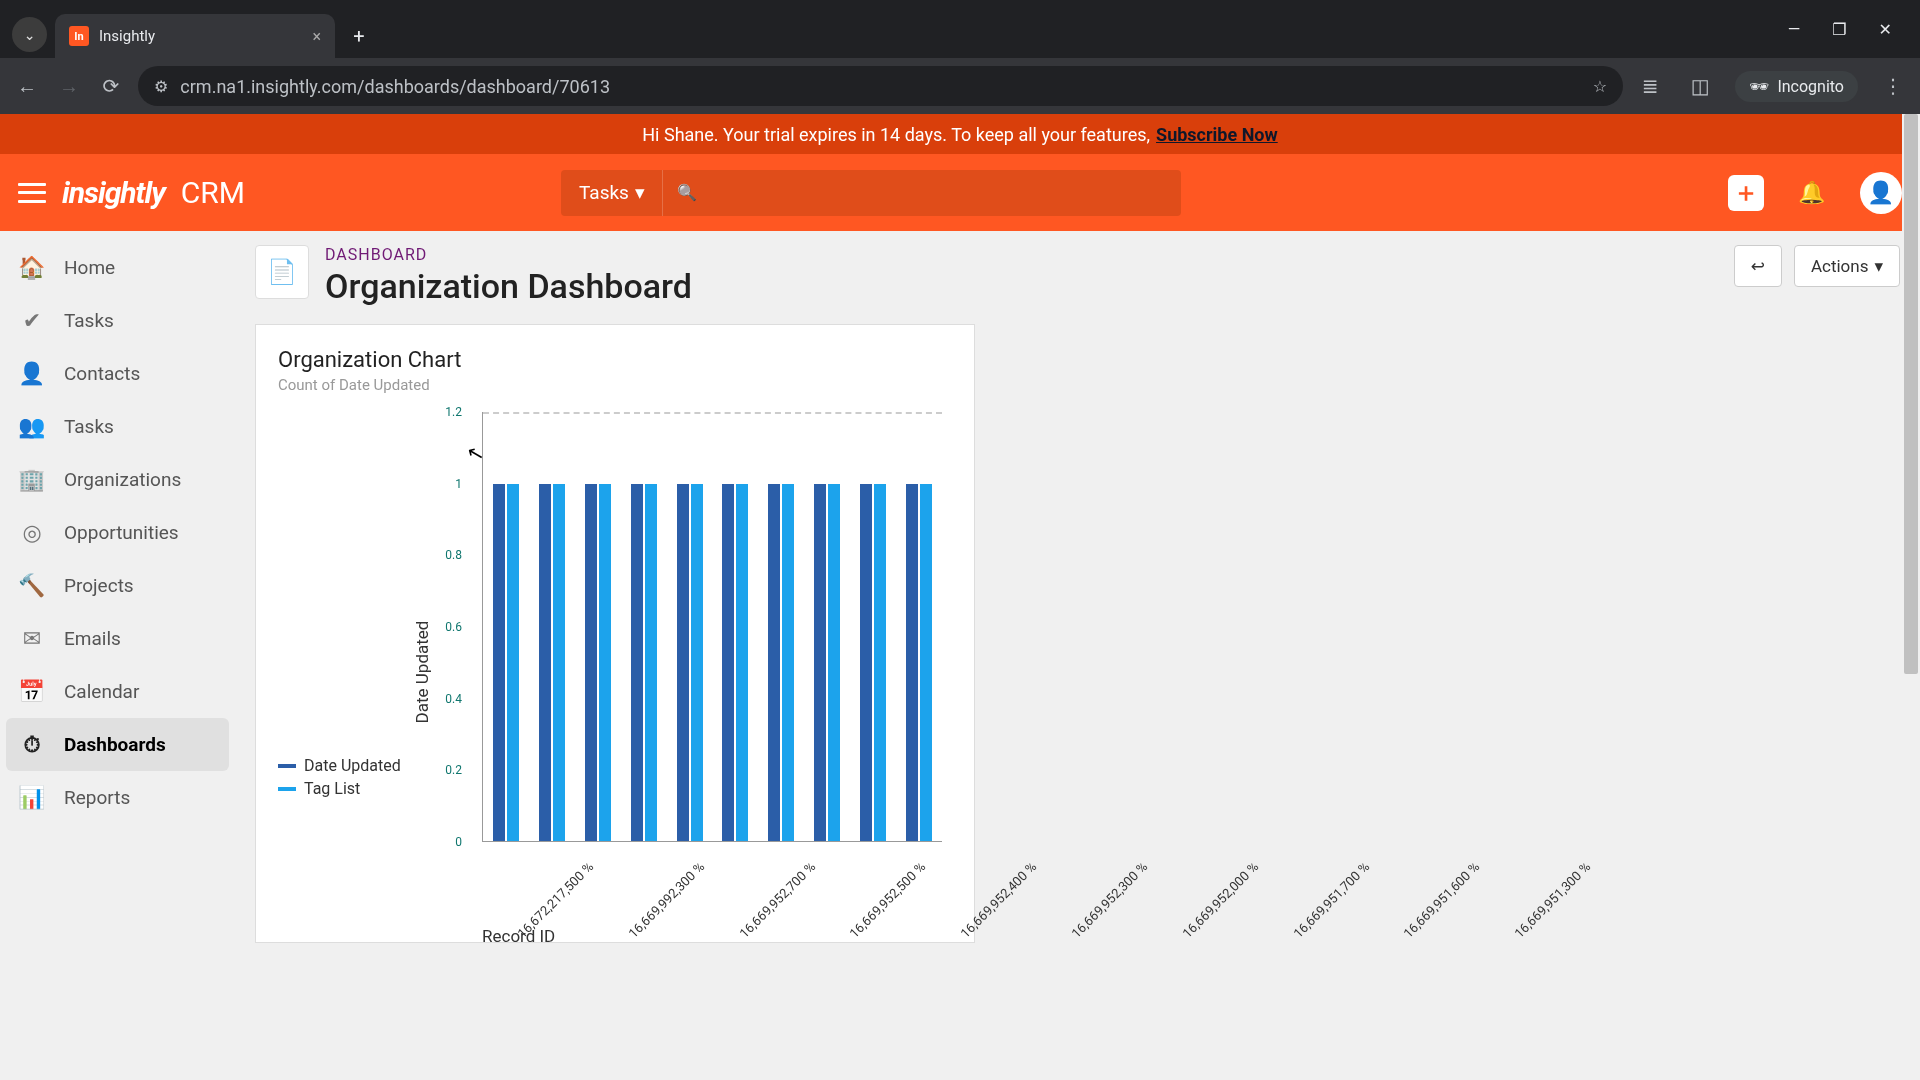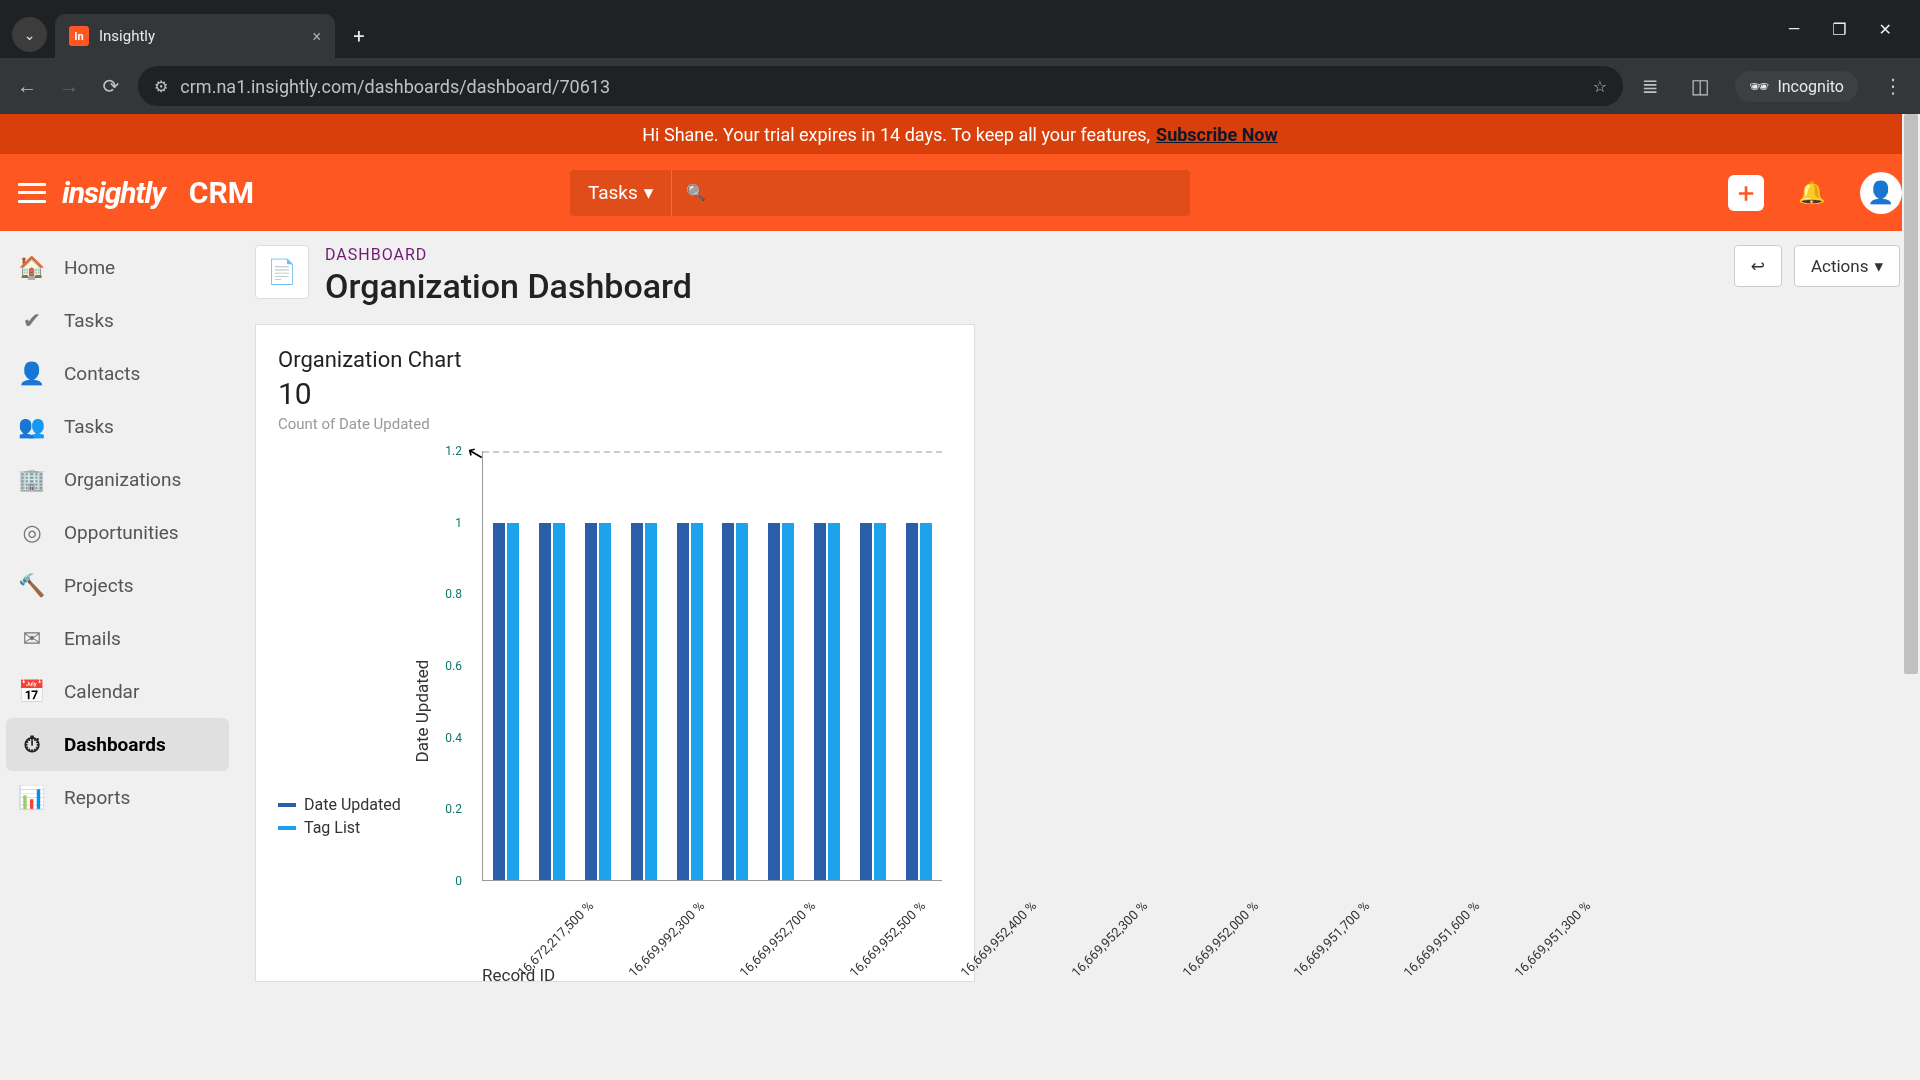--- a/index.html
+++ b/index.html
@@ -29,21 +29,21 @@
 .scroll-track { position:absolute; right:0; top:0; width:18px; height:100%; background:#f0f0f0; }
 .scroll-thumb { position:absolute; right:2px; top:0; width:14px; height:560px; background:#c0c0c0; border-radius:2px;}
 
 .trial-banner { height:40px; background:#d93f0b; color:#fff; display:flex; align-items:center; justify-content:center; font-size:18px; gap:6px;}
 .trial-banner a { color:#0f172a; text-decoration:underline; font-weight:bold; }
 
 .app-header { height:77px; background:#ff5722; display:flex; align-items:center; padding:0 18px; gap:16px; }
 .hamburger { width:28px; height:20px; display:flex; flex-direction:column; justify-content:space-between; cursor:pointer; }
 .hamburger span { height:3px; background:#fff; border-radius:1px; }
 .brand-logo { color:#fff; font-size:30px; font-weight:bold; font-style:italic; letter-spacing:-1px; }
-.app-name { color:#fff; font-size:30px; font-weight:700; margin-left:8px;}
+.app-name { color:#fff; font-size:30px; font-weight:400; }
 .search-wrap { margin-left:300px; display:flex; align-items:center; background:#e04d1a; border-radius:4px; height:46px; width:620px;}
 .search-select { padding:0 18px; color:#fff; font-size:19px; display:flex; align-items:center; gap:6px; cursor:pointer; height:100%; border-right:1px solid rgba(255,255,255,0.2);}
 .search-input-area { flex:1; padding:0 14px; color:#fff; display:flex; align-items:center;}
 .header-right { margin-left:auto; display:flex; align-items:center; gap:28px; }
 .header-icon { width:40px; height:40px; display:flex; align-items:center; justify-content:center; color:#fff; font-size:22px; cursor:pointer; }
 .header-icon.add { background:#fff; color:#ff5722; border-radius:6px; width:36px; height:36px; font-size:26px; font-weight:bold;}
 .header-icon.avatar { background:#fff; border-radius:50%; color:#555; width:42px; height:42px;}
 
 .app-body { display:flex; height:calc(100% - 117px); }
 .sidebar { width:235px; background:#f0f0f0; padding:10px 6px; }
@@ -214,21 +214,20 @@
             <div class="pa-btn">↩</div>
             <div class="pa-btn">
               <span>Actions</span>
               <span>▾</span>
             </div>
           </div>
         </div>
 
         <div class="card">
           <div class="card-title">Organization Chart</div>
-          <div class="card-big">10</div>
           <div class="card-sub">Count of Date Updated</div>
 
           <div class="chart-area">
             <div class="legend" id="legend">
                 <div class="legend-row">
                   <span class="legend-sw" style="background:#2b5ea8"></span>
                   <span>Date Updated</span>
                 </div>
                 <div class="legend-row">
                   <span class="legend-sw" style="background:#1ca3ec"></span>

